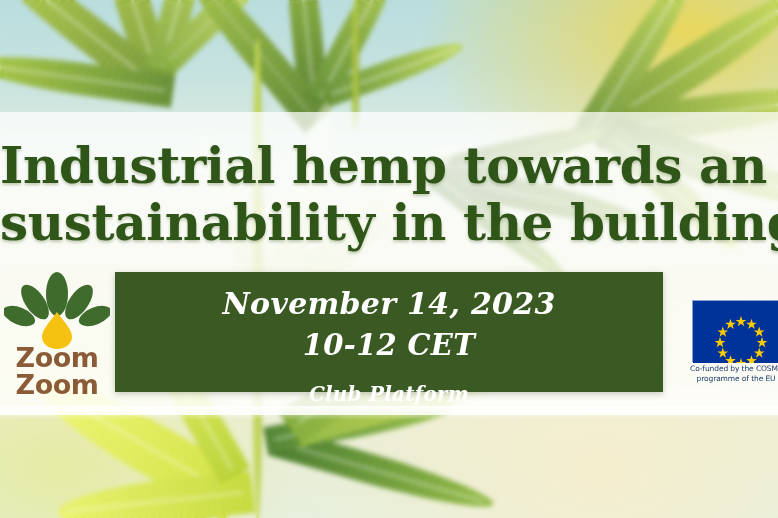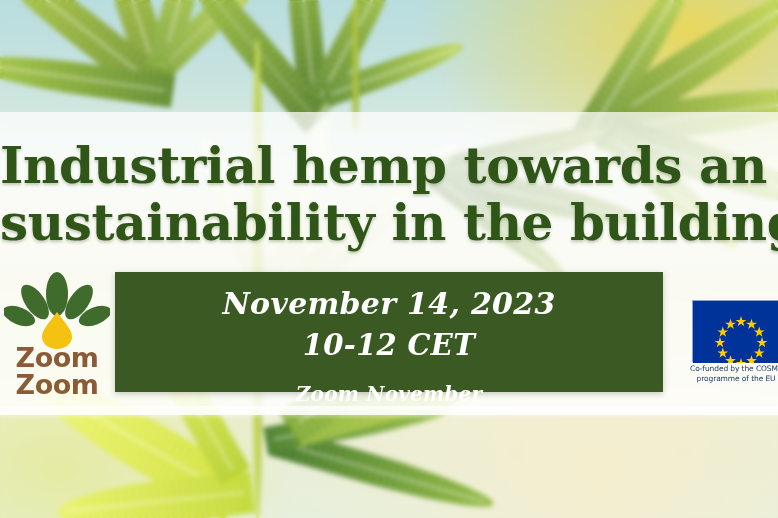--- a/index.html
+++ b/index.html
@@ -315,21 +315,21 @@
   </div>
 
   <div class="title-block">
     <div class="title-line l1">Industrial hemp towards an increased</div>
     <div class="title-line l2">sustainability in the building sector</div>
   </div>
 
   <div class="details-panel">
     <div class="detail-date">November 14, 2023</div>
     <div class="detail-time">10-12 CET</div>
-    <div class="detail-platform">Zoom November</div>
+    <div class="detail-platform">Club Platform</div>
   </div>
 
   <div class="hemp-logo">
     <div class="hemp-mark">
       <svg viewBox="0 0 106 78" width="106" height="78" aria-hidden="true">
 
         <ellipse cx="53" cy="22" rx="11" ry="22" fill="#3f6b2c"></ellipse>
         <ellipse cx="31" cy="30" rx="9.5" ry="20" fill="#3f6b2c" transform="rotate(-35 31 30)"></ellipse>
         <ellipse cx="75" cy="30" rx="9.5" ry="20" fill="#3f6b2c" transform="rotate(35 75 30)"></ellipse>
         <ellipse cx="15" cy="44" rx="8.5" ry="17" fill="#3f6b2c" transform="rotate(-68 15 44)"></ellipse>

